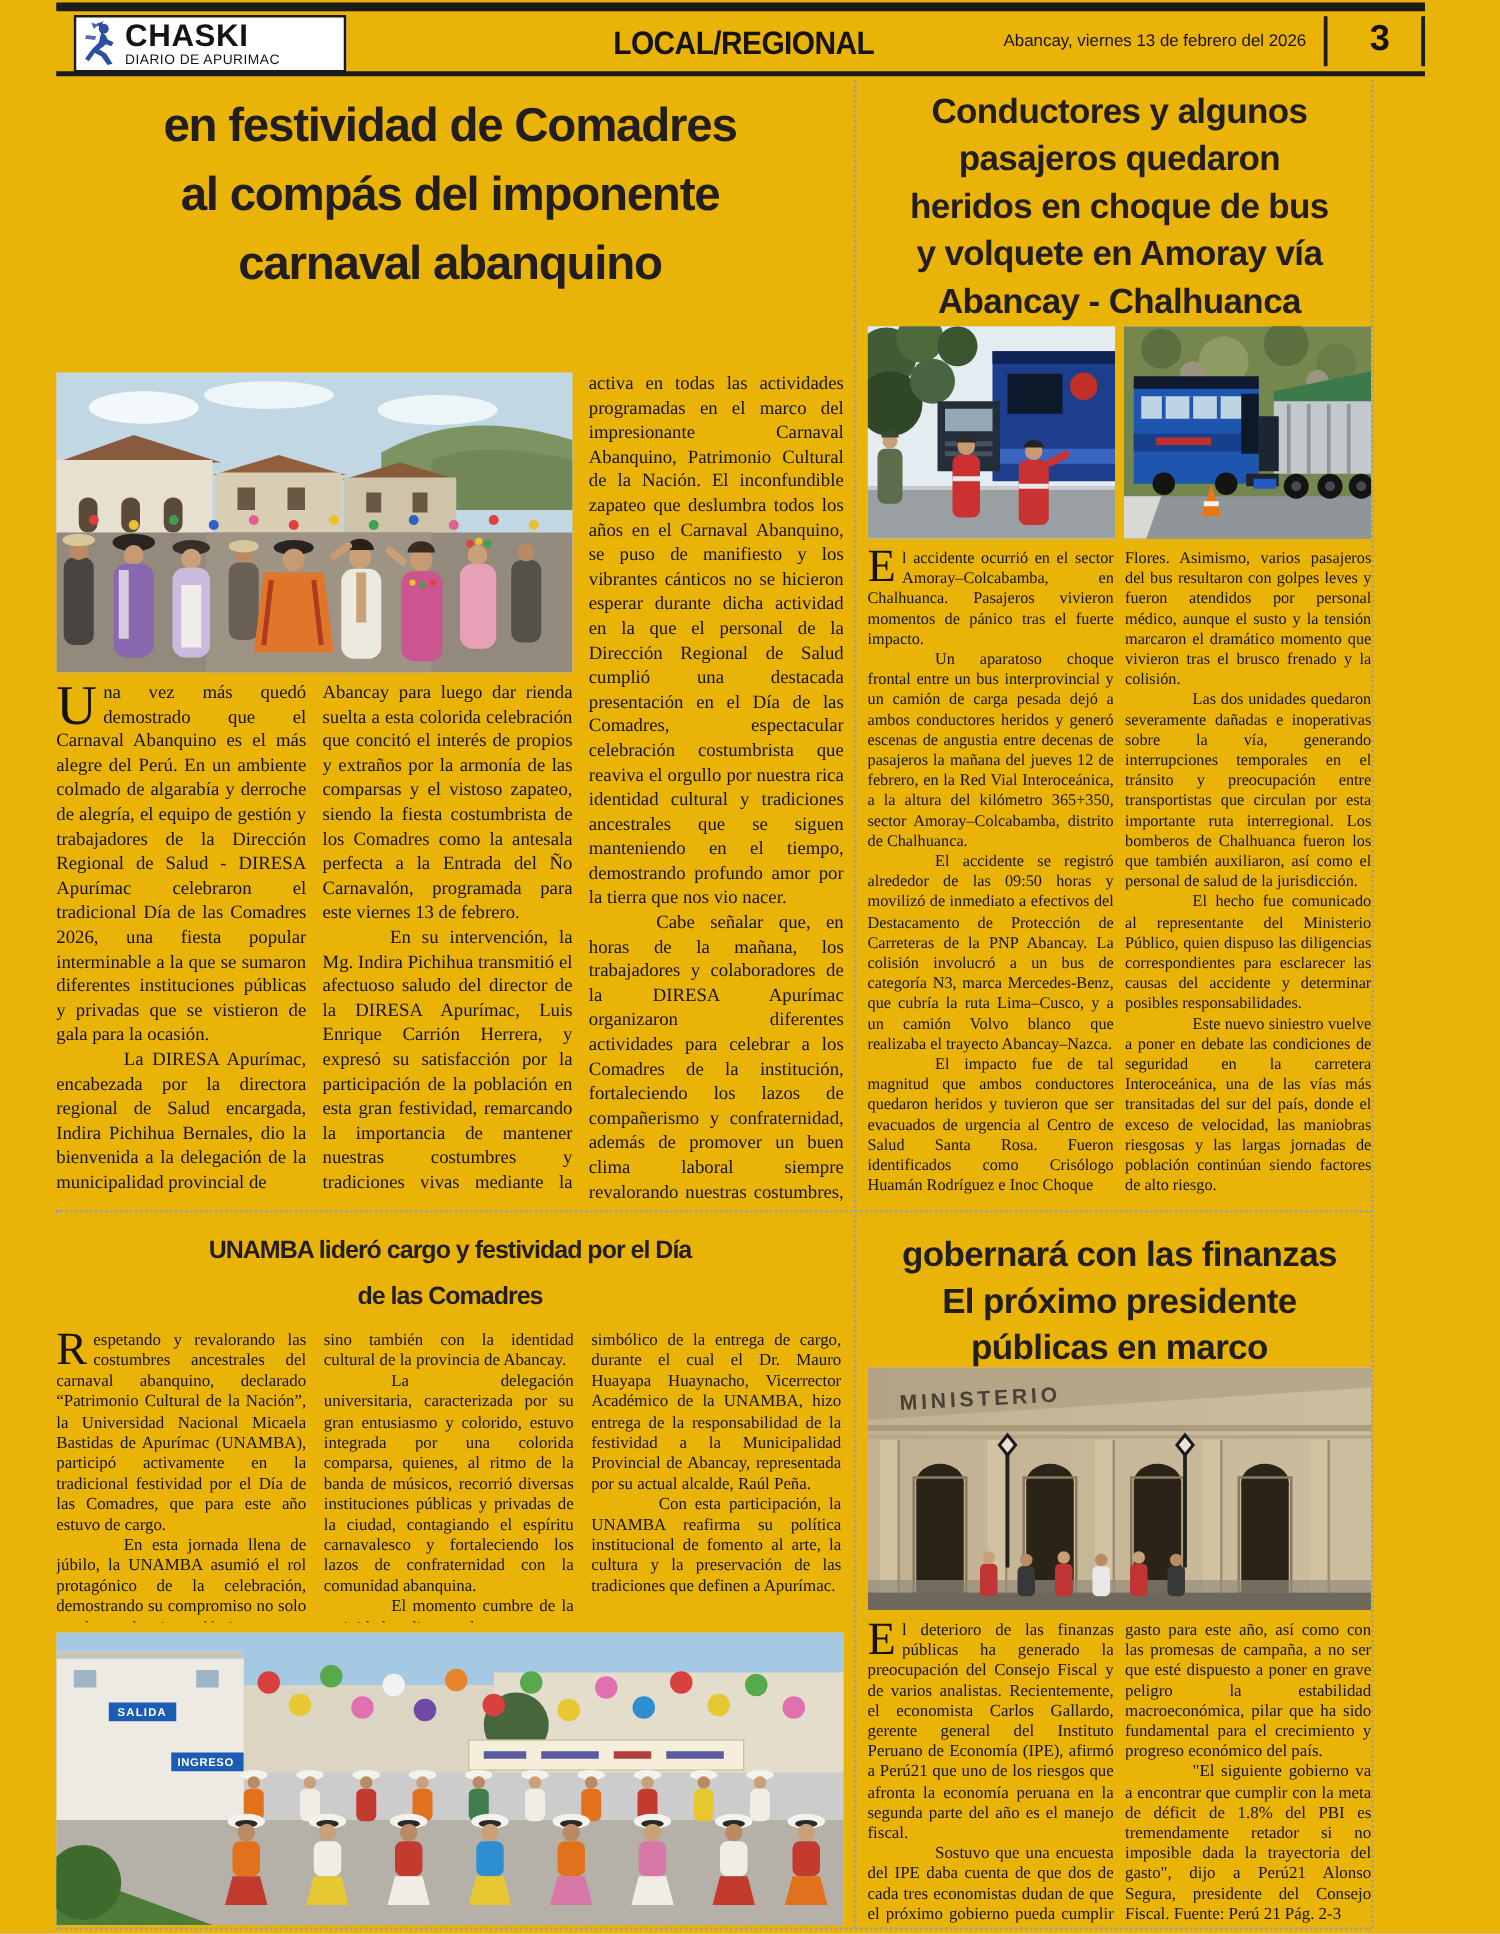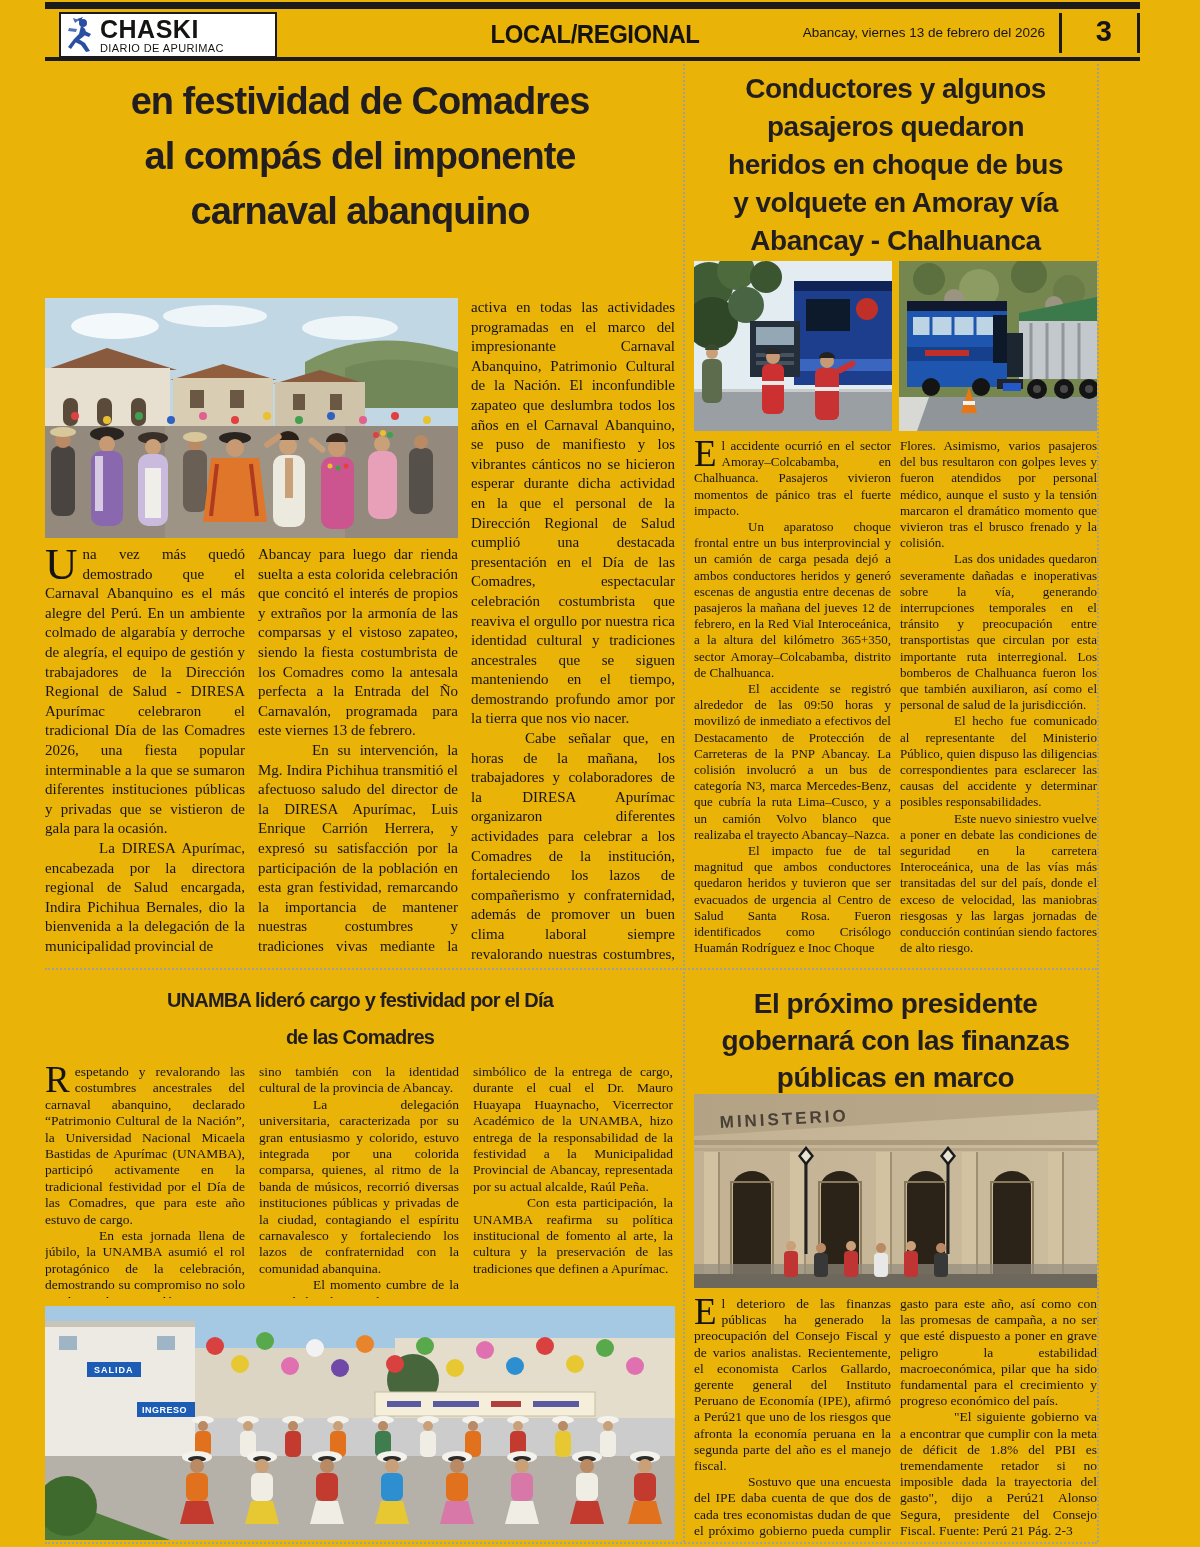--- a/index.html
+++ b/index.html
@@ -292,21 +292,21 @@
       <div class="bcol accident-col">
         <p class="lead"><span class="dc dc-small">E</span><span>l accidente ocurrió en el sector Amoray–Colcabamba, en Chalhuanca. Pasajeros vivieron momentos de pánico tras el fuerte impacto.</span></p>
         <p class="ind">Un aparatoso choque frontal entre un bus interprovincial y un camión de carga pesada dejó a ambos conductores heridos y generó escenas de angustia entre decenas de pasajeros la mañana del jueves 12 de febrero, en la Red Vial Interoceánica, a la altura del kilómetro 365+350, sector Amoray–Colcabamba, distrito de Chalhuanca.</p>
         <p class="ind">El accidente se registró alrededor de las 09:50 horas y movilizó de inmediato a efectivos del Destacamento de Protección de Carreteras de la PNP Abancay. La colisión involucró a un bus de categoría N3, marca Mercedes-Benz, que cubría la ruta Lima–Cusco, y a un camión Volvo blanco que realizaba el trayecto Abancay–Nazca.</p>
         <p class="ind">El impacto fue de tal magnitud que ambos conductores quedaron heridos y tuvieron que ser evacuados de urgencia al Centro de Salud Santa Rosa. Fueron identificados como Crisólogo Huamán Rodríguez e Inoc Choque</p>
       </div>
       <div class="bcol accident-col">
         <p>Flores. Asimismo, varios pasajeros del bus resultaron con golpes leves y fueron atendidos por personal médico, aunque el susto y la tensión marcaron el dramático momento que vivieron tras el brusco frenado y la colisión.</p>
         <p class="ind">Las dos unidades quedaron severamente dañadas e inoperativas sobre la vía, generando interrupciones temporales en el tránsito y preocupación entre transportistas que circulan por esta importante ruta interregional. Los bomberos de Chalhuanca fueron los que también auxiliaron, así como el personal de salud de la jurisdicción.</p>
         <p class="ind">El hecho fue comunicado al representante del Ministerio Público, quien dispuso las diligencias correspondientes para esclarecer las causas del accidente y determinar posibles responsabilidades.</p>
-        <p class="ind">Este nuevo siniestro vuelve a poner en debate las condiciones de seguridad en la carretera Interoceánica, una de las vías más transitadas del sur del país, donde el exceso de velocidad, las maniobras riesgosas y las largas jornadas de conducción continúan siendo factores de alto riesgo.</p>
+        <p class="ind">Este nuevo siniestro vuelve a poner en debate las condiciones de seguridad en la carretera Interoceánica, una de las vías más transitadas del sur del país, donde el exceso de velocidad, las maniobras riesgosas y las largas jornadas de población continúan siendo factores de alto riesgo.</p>
       </div>
     </div>
   </section>
 
   <section class="sec" id="sec-unamba">
     <div class="headline unamba-title">
       <div class="hl-line">UNAMBA lideró cargo y festividad por el Día</div>
       <div class="hl-line">de las Comadres</div>
     </div>
     <div class="unamba-cols">
@@ -471,22 +471,22 @@
             <polygon points="1,47 23,47 29,70 -5,70" fill="#e2711d"></polygon>
           </g>
       </g>
       <polygon points="0,188 125,234 0,234" fill="#4e7c38"></polygon>
       <circle cx="22" cy="200" r="30" fill="#3f6a2e"></circle>
     </svg>
   </section>
 
   <section class="sec" id="sec-fin">
     <div class="headline fin-title">
+      <div class="hl-line">gobernará con las finanzas</div>
       <div class="hl-line">El próximo presidente</div>
-      <div class="hl-line">gobernará con las finanzas</div>
       <div class="hl-line">públicas en marco</div>
     </div>
     <svg class="photo fin-photo" width="403" height="194" viewBox="0 0 403 194">
       <defs>
         <linearGradient id="wallg" x1="0" y1="0" x2="1" y2="0">
           <stop offset="0" stop-color="#c2b193"></stop>
             <stop offset="1" stop-color="#cdbd9f"></stop>
         </linearGradient>
       </defs>
       <rect width="403" height="194" fill="url(#wallg)"></rect>

